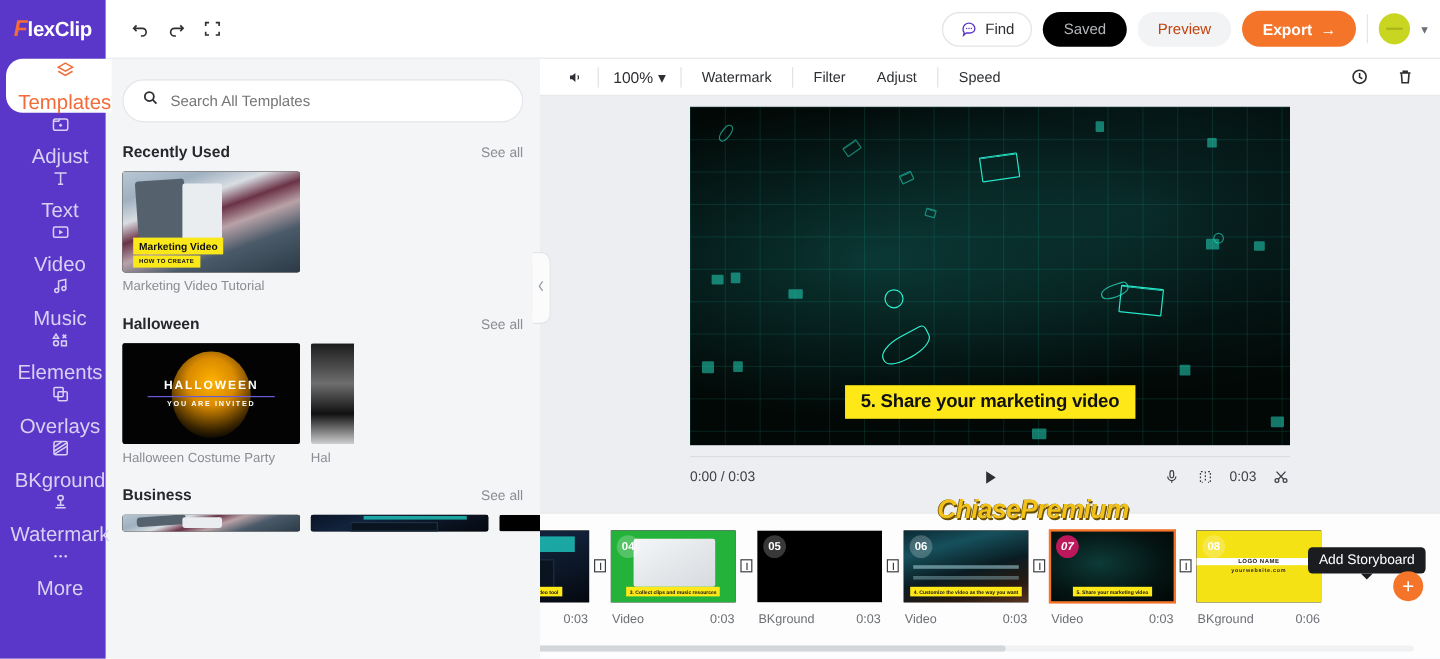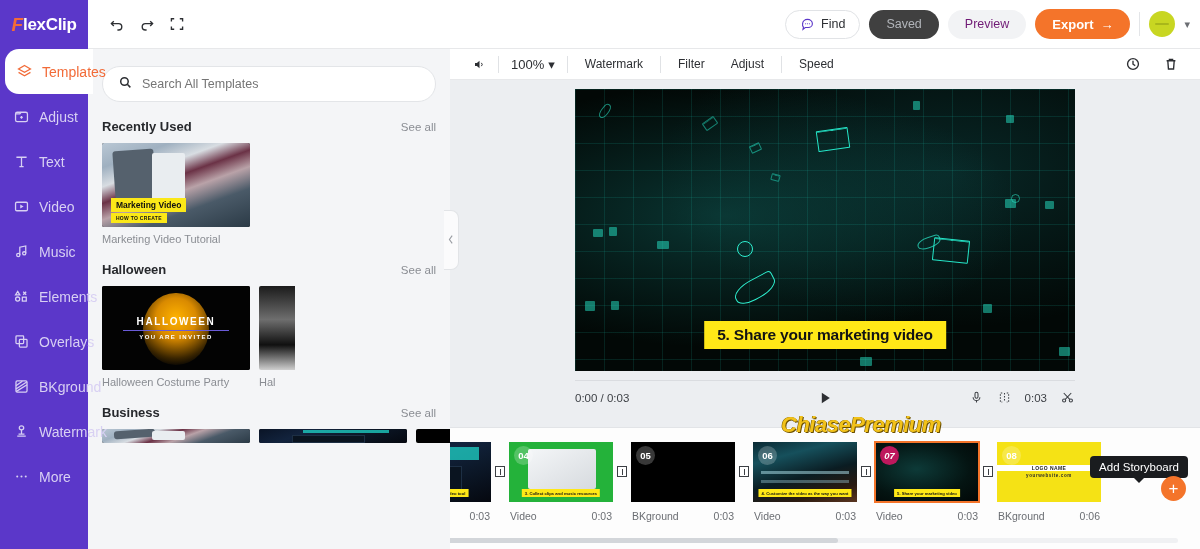--- a/index.html
+++ b/index.html
@@ -17,22 +17,22 @@
     z-index: 30;
   }
   #logo-area {
     height: 49px; width: 88px; display: flex; align-items: center;
     justify-content: center; gap: 0px;
   }
   .logo-text { font-size: 17px; font-weight: bold; color: #ffffff; letter-spacing: -0.3px; }
   .logo-f { color: #f26b38; font-size: 19px; font-weight: bold; font-style: italic; }
   .nav-item {
     width: 88px; height: 45px; display: flex; align-items: center;
-    gap: 8px; padding-left: 12px; color: #d8d0f3; font-size: 14px;
-    cursor: pointer; position: relative;
+    gap: 8px; padding-left: 12px; color: #d8d0f3; font-size: 17px;
+    cursor: pointer; position: relative; flex-direction: column;
   }
   .nav-item .nav-ico { width: 19px; height: 19px; flex: 0 0 19px; display:flex; align-items:center; justify-content:center; }
   .nav-item.active {
     background: #ffffff; color: #f26b38; border-radius: 14px 0 0 14px;
     width: 88px; margin-left: 10px; padding-left: 10px;
   }
   .nav-item.active svg { stroke: #f26b38; }
   .nav-item svg { stroke: #d8d0f3; fill: none; stroke-width: 1.5; }
 
   
@@ -48,25 +48,25 @@
   }
   .tb-icon { width: 30px; height: 30px; display: flex; align-items: center; justify-content: center; cursor: pointer; }
   .tb-icon svg { stroke: #2d2f33; fill: none; stroke-width: 1.7; }
   #topbar-right { margin-left: auto; display: flex; align-items: center; gap: 9px; padding-right: 10px; }
   .btn-help {
     height: 29px; border: 1px solid #e1e3e6; border-radius: 15px; background: #fff;
     display: flex; align-items: center; gap: 6px; padding: 0 14px;
     font-size: 12.5px; color: #2d2f33; cursor: pointer;
   }
   .btn-saved {
-    height: 29px; border-radius: 15px; background: #404040; color: #b2b5ba;
+    height: 29px; border-radius: 15px; background: #000000; color: #b2b5ba;
     display: flex; align-items: center; padding: 0 17px; font-size: 12.5px; cursor: default;
   }
   .btn-preview {
-    height: 29px; border-radius: 15px; background: #f2f3f5; color: #701a75;
+    height: 29px; border-radius: 15px; background: #f2f3f5; color: #c2410c;
     display: flex; align-items: center; padding: 0 17px; font-size: 12.5px; cursor: pointer;
   }
   .btn-export {
     height: 30px; border-radius: 16px; background: #f4742a; color: #fff;
     display: flex; align-items: center; gap: 7px; padding: 0 17px;
     font-size: 13px; font-weight: bold; cursor: pointer;
   }
   .tb-sep { width: 1px; height: 24px; background: #e3e5e8; }
   .avatar {
     width: 26px; height: 26px; border-radius: 50%; background: #c8d622; cursor: pointer;

